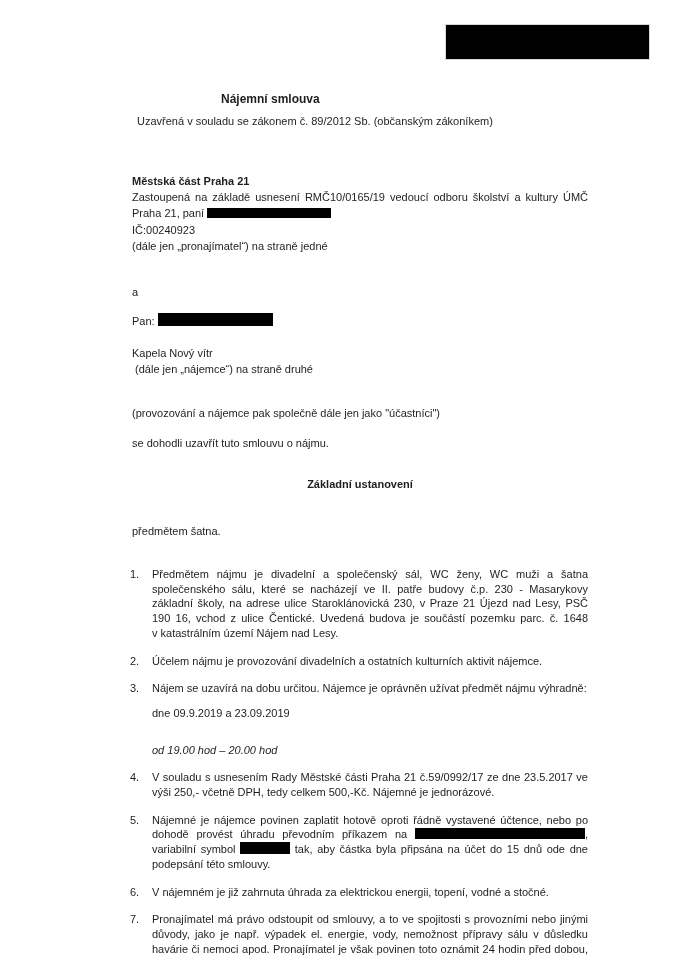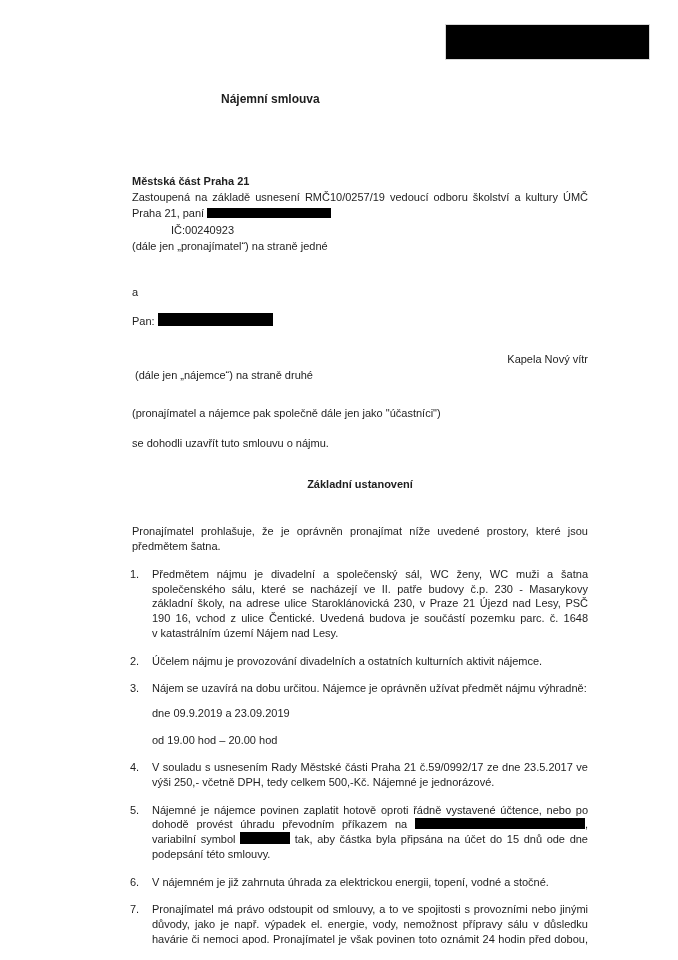--- a/index.html
+++ b/index.html
@@ -34,47 +34,47 @@
   .party .tline { white-space:nowrap; }
 </style>
 </head>
 <body>
 
 <div class="doc">
 
   <div class="header-redact" style="width: 203px; height: 34px;"></div>
 
   <div class="abs doc-title">Nájemní smlouva</div>
+  <div class="abs doc-subtitle">Uzavřená v souladu se zákonem č. 89/2012 Sb. (občanským zákoníkem)</div>
 
   <div class="abs block party landlord">
     <div class="bold tline">Městská část Praha 21</div>
     <div>
-        <div class="tline j"><span style="white-space: pre;">Zastoupená na základě usnesení RMČ10/0257/19 vedoucí odboru školství a kultury ÚMČ</span></div>
+        <div class="tline j"><span style="white-space: pre;">Zastoupená na základě usnesení RMČ10/0165/19 vedoucí odboru školství a kultury ÚMČ</span></div>
         <div class="tline"><span style="white-space: pre;">Praha 21, paní </span><span class="redact" style="width: 124px; height: 10px;"></span></div>
       </div>
     <div>
-        <div class="tline" style="margin-top: 2px;"><span style="white-space: pre; margin-left: 39px;">IČ:00240923</span></div>
+        <div class="tline" style="margin-top: 2px;"><span style="white-space: pre;">IČ:00240923</span></div>
         <div class="tline"><span style="white-space: pre;">(dále jen „pronajímatel“) na straně jedné</span></div>
       </div>
   </div>
 
   <div class="abs block conj">a</div>
 
   <div class="abs block party tenant">
       <div class="tline"><span style="white-space: pre;">Pan: </span><span class="redact" style="width: 115px; height: 13px;"></span></div>
-      <div class="tline" style="margin-top: 22px; text-align: right;"><span style="white-space: pre;">Kapela Nový vítr</span></div>
+      <div class="tline" style="margin-top: 16px;"><span style="white-space: pre;">Kapela Nový vítr</span></div>
       <div class="tline"><span style="white-space: pre;"> (dále jen „nájemce“) na straně druhé</span></div>
     </div>
 
-  <div class="abs block joint">(pronajímatel a nájemce pak společně dále jen jako "účastníci")</div>
+  <div class="abs block joint">(provozování a nájemce pak společně dále jen jako "účastníci")</div>
   <div class="abs block agreement">se dohodli uzavřít tuto smlouvu o nájmu.</div>
   <div class="abs block heading">Základní ustanovení</div>
 
   <div class="abs block intro">
-      <div class="tline j"><span style="white-space: pre;">Pronajímatel prohlašuje, že je oprávněn pronajímat níže uvedené prostory, které jsou</span></div>
       <div class="tline"><span style="white-space: pre;">předmětem šatna.</span></div>
     </div>
 
   <div class="abs items">
       <div class="item">
         <span class="num">1.</span>
         <div class="item-body">
           <div class="tline j"><span style="white-space: pre;">Předmětem nájmu je divadelní a společenský sál, WC ženy, WC muži a šatna</span></div>
           <div class="tline j"><span style="white-space: pre;">společenského sálu, které se nacházejí ve II. patře budovy č.p. 230 - Masarykovy</span></div>
           <div class="tline j"><span style="white-space: pre;">základní školy, na adrese ulice Staroklánovická 230, v Praze 21 Újezd nad Lesy, PSČ</span></div>
@@ -86,21 +86,21 @@
         <span class="num">2.</span>
         <div class="item-body">
           <div class="tline"><span style="white-space: pre;">Účelem nájmu je provozování divadelních a ostatních kulturních aktivit nájemce.</span></div>
         </div>
       </div>
       <div class="item">
         <span class="num">3.</span>
         <div class="item-body">
           <div class="tline"><span style="white-space: pre;">Nájem se uzavírá na dobu určitou. Nájemce je oprávněn užívat předmět nájmu výhradně:</span></div>
           <div class="tline" style="margin-top: 10px;"><span style="white-space: pre;">dne 09.9.2019 a 23.09.2019</span></div>
-          <div class="tline" style="margin-top: 12px;"><span style="white-space: pre;">od 19.00 hod – 20.00 hod</span></div>
+          <div class="tline" style="margin-top: 22px; font-style: italic;"><span style="white-space: pre;">od 19.00 hod – 20.00 hod</span></div>
         </div>
       </div>
       <div class="item">
         <span class="num">4.</span>
         <div class="item-body">
           <div class="tline j"><span style="white-space: pre;">V souladu s usnesením Rady Městské části Praha 21 č.59/0992/17 ze dne 23.5.2017 ve</span></div>
           <div class="tline"><span style="white-space: pre;">výši 250,- včetně DPH, tedy celkem 500,-Kč. Nájemné je jednorázové.</span></div>
         </div>
       </div>
       <div class="item">

